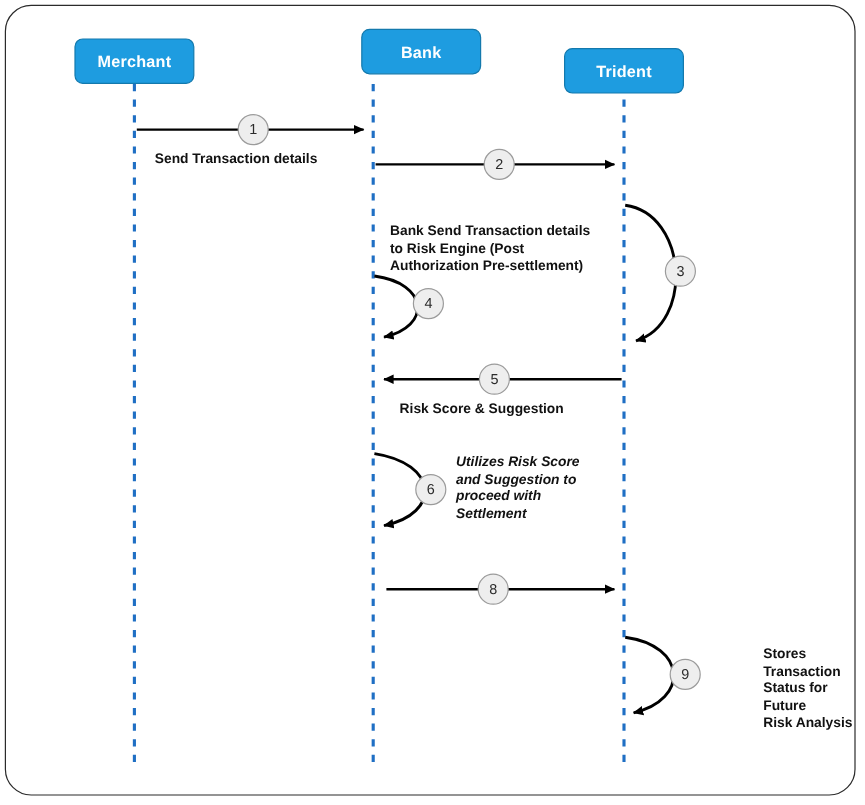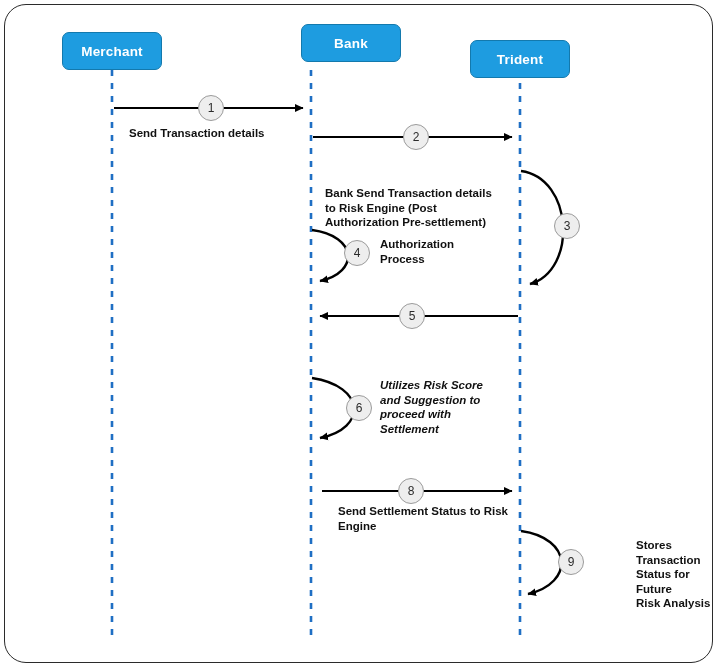--- a/index.html
+++ b/index.html
@@ -137,29 +137,26 @@
   <div class="num-circle" style="left:398px;top:478px;">8</div>
   <div class="num-circle" style="left:558px;top:549px;">9</div>
 
   <div class="msg-label" style="left:129px;top:126px;">Send Transaction details</div>
 
   <div class="msg-label" style="left:325px;top:159px;margin-top:27px;">Bank Send Transaction details
 to Risk Engine (Post
 Authorization Pre-settlement)</div>
 
 
-  <div class="msg-label" style="left:380px;top:237px;">Authorization
-Process</div>
 
+  <div class="msg-label" style="left:333px;top:334px;">Risk Score &amp; Suggestion</div>
 
   <div class="msg-label" style="left:380px;top:378px;font-style:italic;">Utilizes Risk Score
 and Suggestion to
 proceed with
 Settlement</div>
 
-  <div class="msg-label" style="left:338px;top:504px;">Send Settlement Status to Risk
-Engine</div>
 
   <div class="msg-label" style="left:600px;top:538px;margin-left:36px;">Stores Transaction
 Status for Future
 Risk Analysis</div>
 
 </div>
 
 </body></html>

